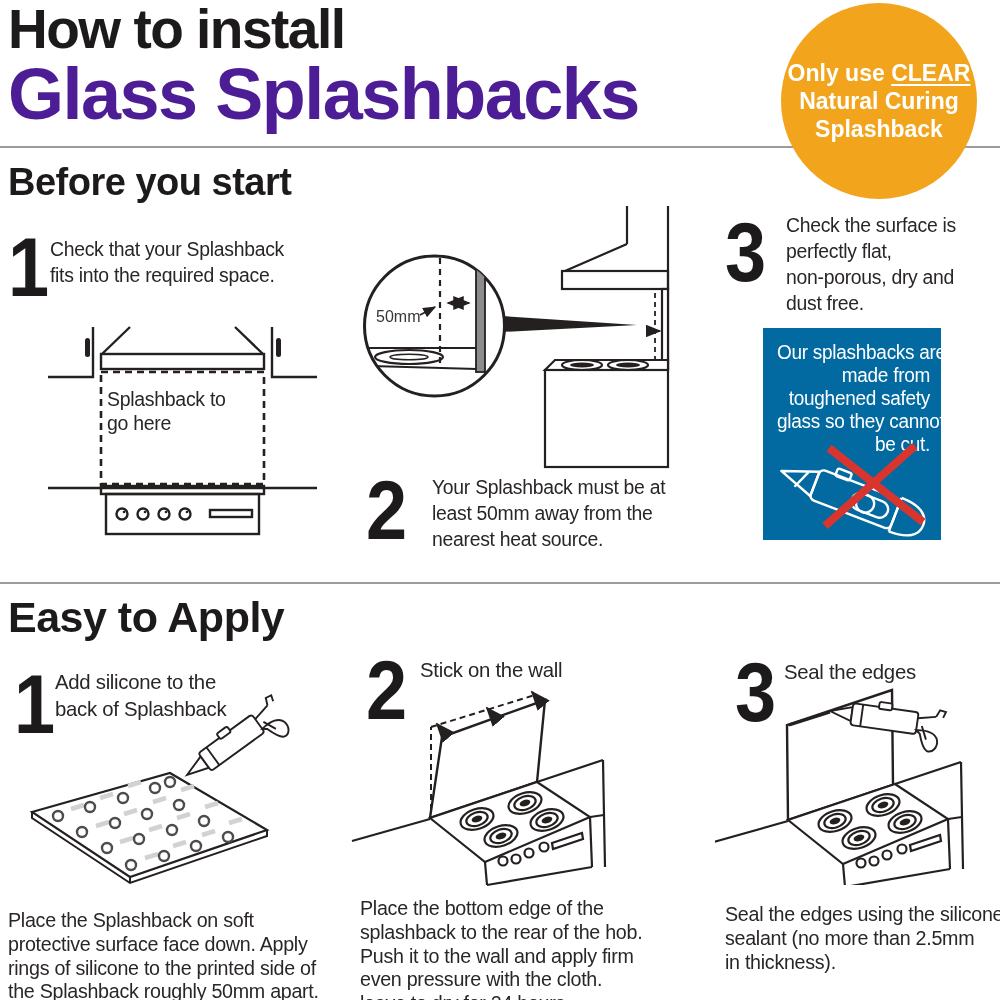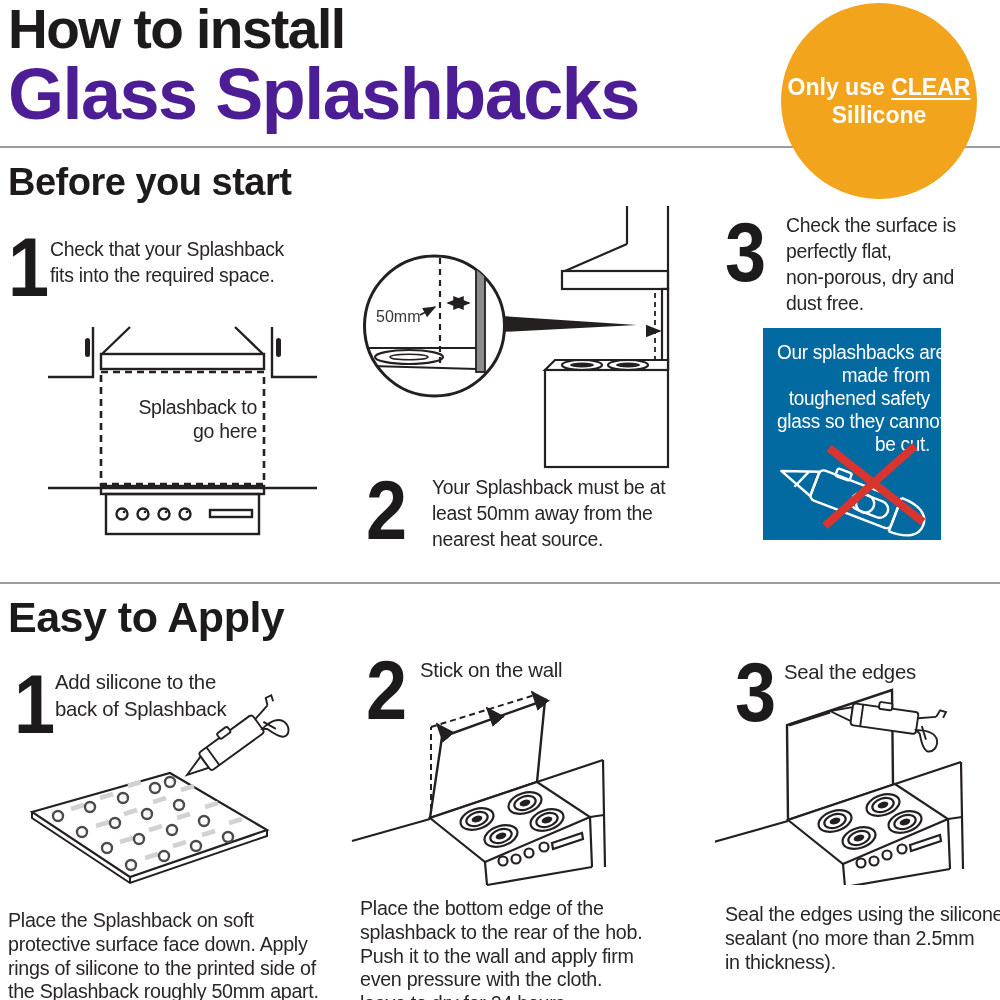--- a/index.html
+++ b/index.html
@@ -16,40 +16,41 @@
   .badge{left:781px;top:3px;width:196px;height:196px;border-radius:50%;background:#F2A41D;
          display:flex;flex-direction:column;justify-content:center;align-items:center;
          color:#fff;font-weight:700;font-size:23px;line-height:1.22;text-align:left;z-index:5;}
   .badge .u{text-decoration:underline;text-decoration-thickness:2px;text-underline-offset:3px;}
   .num{font-size:84px;font-weight:800;color:#1d1a1b;line-height:1;letter-spacing:-2px;
        transform:scaleX(0.88);transform-origin:left top;}
   .steptext{font-size:20px;line-height:1.3;color:#2a2627;letter-spacing:-0.3px;
             transform:scaleX(0.97);transform-origin:left top;}
   .caption{font-size:20.5px;line-height:1.16;color:#2a2627;letter-spacing:-0.3px;
            transform:scaleX(0.96);transform-origin:left top;}
-  .spacelabel{left:107px;top:396px;width:150px;text-align:right;font-size:19.5px;line-height:1.22;
+  .spacelabel{left:107px;top:388px;width:150px;text-align:left;font-size:19.5px;line-height:1.22;
               color:#2a2627;letter-spacing:-0.3px;}
   .warnbox{left:763px;top:328px;width:178px;height:212px;background:#0369a1;}
   .warntext{position:absolute;top:13px;left:6px;right:11px;text-align:right;color:#fff;
             font-size:20px;line-height:1.15;letter-spacing:-0.3px;white-space:pre;
             transform:scaleX(0.95);transform-origin:right top;}
   svg{display:block;}
   svg text{font-family:"Liberation Sans","DejaVu Sans",sans-serif;}
 </style>
 </head>
 <body>
 
 <div class="page">
 
   <div class="abs title1">How to install</div>
   <div class="abs title2">Glass Splashbacks</div>
 
   <div class="abs badge">
     <div><span>Only use </span><span class="u">CLEAR</span></div>
-    <div>Sillicone</div>
+    <div>Natural Curing</div>
+    <div>Splashback</div>
   </div>
 
   <div class="abs divider d1"></div>
   <div class="abs h2 h2a">Before you start</div>
 
   <div class="abs num" style="left:8px;top:225px;">1</div>
   <div class="abs steptext pre" style="left:50px;top:236px;">Check that your Splashback
 fits into the required space.</div>
 
   <svg class="abs" style="left:45px;top:316px;" width="275" height="230" viewBox="0 0 275 230">

